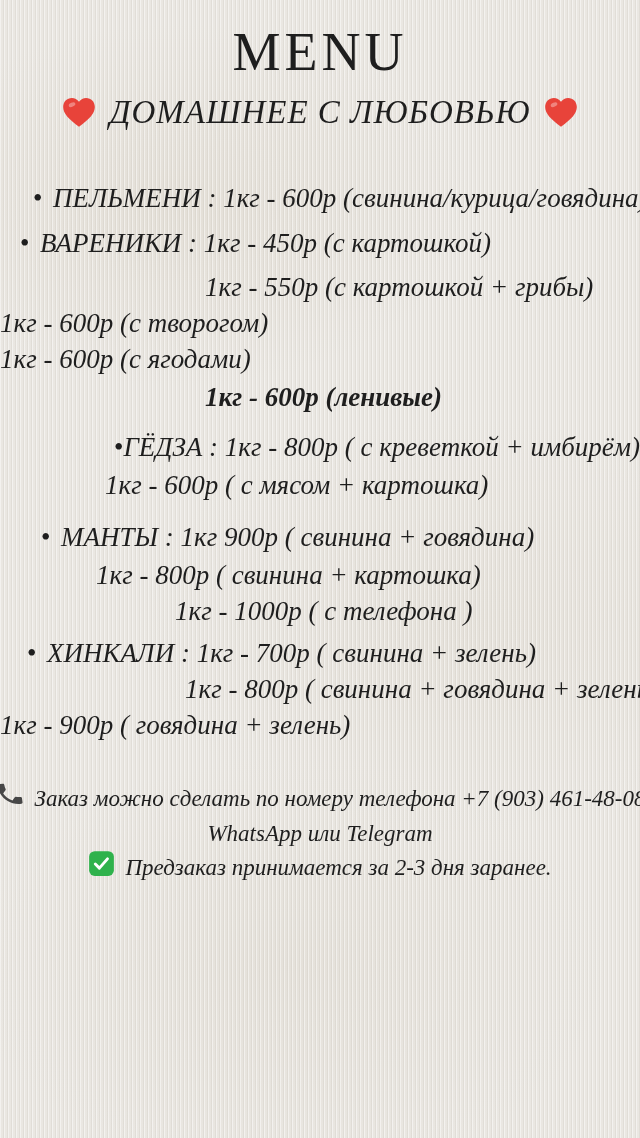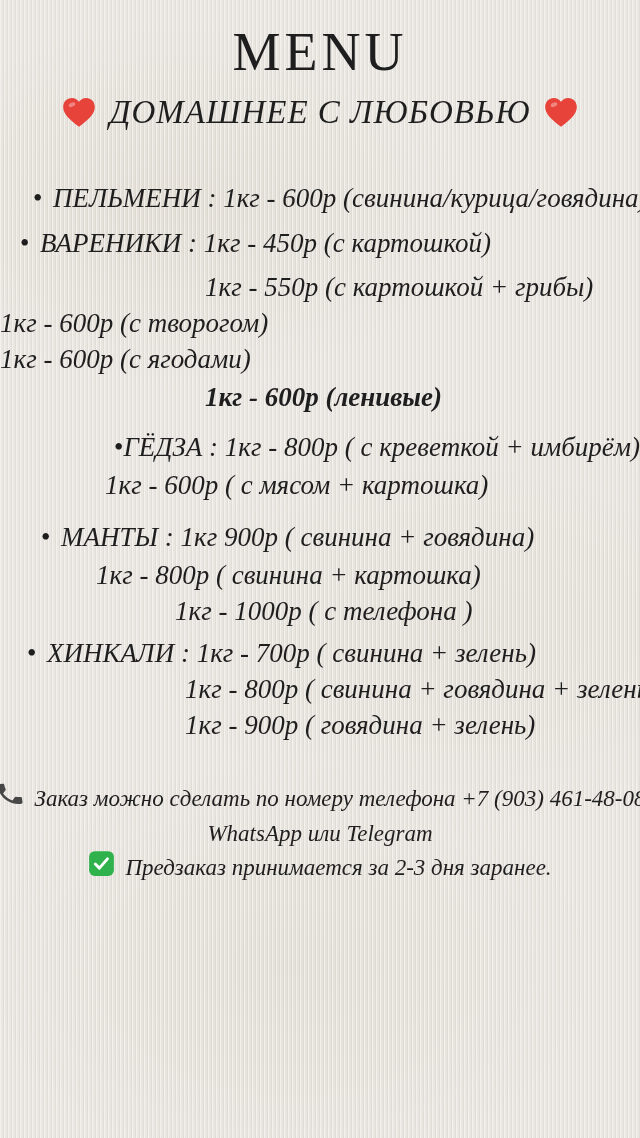--- a/index.html
+++ b/index.html
@@ -107,21 +107,21 @@
   <div class="line head" style="margin-top:16px;padding-left:41px;">
     <span class="bullet">•</span><span>МАНТЫ : 1кг 900р ( свинина + говядина)</span>
   </div>
   <div class="line" style="margin-top:2px;padding-left:96px;">1кг - 800р ( свинина + картошка)</div>
   <div class="line" style="padding-left:175px;">1кг - 1000р ( с телефона )</div>
 
   <div class="line head" style="margin-top:6px;padding-left:27px;">
     <span class="bullet">•</span><span>ХИНКАЛИ : 1кг - 700р ( свинина + зелень)</span>
   </div>
   <div class="line" style="padding-left:185px;">1кг - 800р ( свинина + говядина + зелень )</div>
-  <div class="line" style="padding-left:185px;">1кг - 900р ( говядина + зелень)</div>
+  <div class="line" style="">1кг - 900р ( говядина + зелень)</div>
 
   <div class="footer-line" style="margin-top:36px;">
     <span class="icon">
       <svg class="phone-icon-svg" viewBox="0 0 24 24">
         <path d="M6.62 10.79c1.44 2.83 3.76 5.14 6.59 6.59l2.2-2.2c.27-.27.67-.36 1.02-.24 1.12.37 2.33.57 3.57.57.55 0 1 .45 1 1V20c0 .55-.45 1-1 1-9.39 0-17-7.61-17-17 0-.55.45-1 1-1h3.5c.55 0 1 .45 1 1 0 1.25.2 2.45.57 3.57.11.35.03.74-.25 1.02l-2.2 2.2z" fill="#474747"></path>
       </svg>
     </span>
     <span>Заказ можно сделать по номеру телефона +7 (903) 461-48-08</span>
   </div>
   <div class="footer-line">WhatsApp или Telegram</div>

